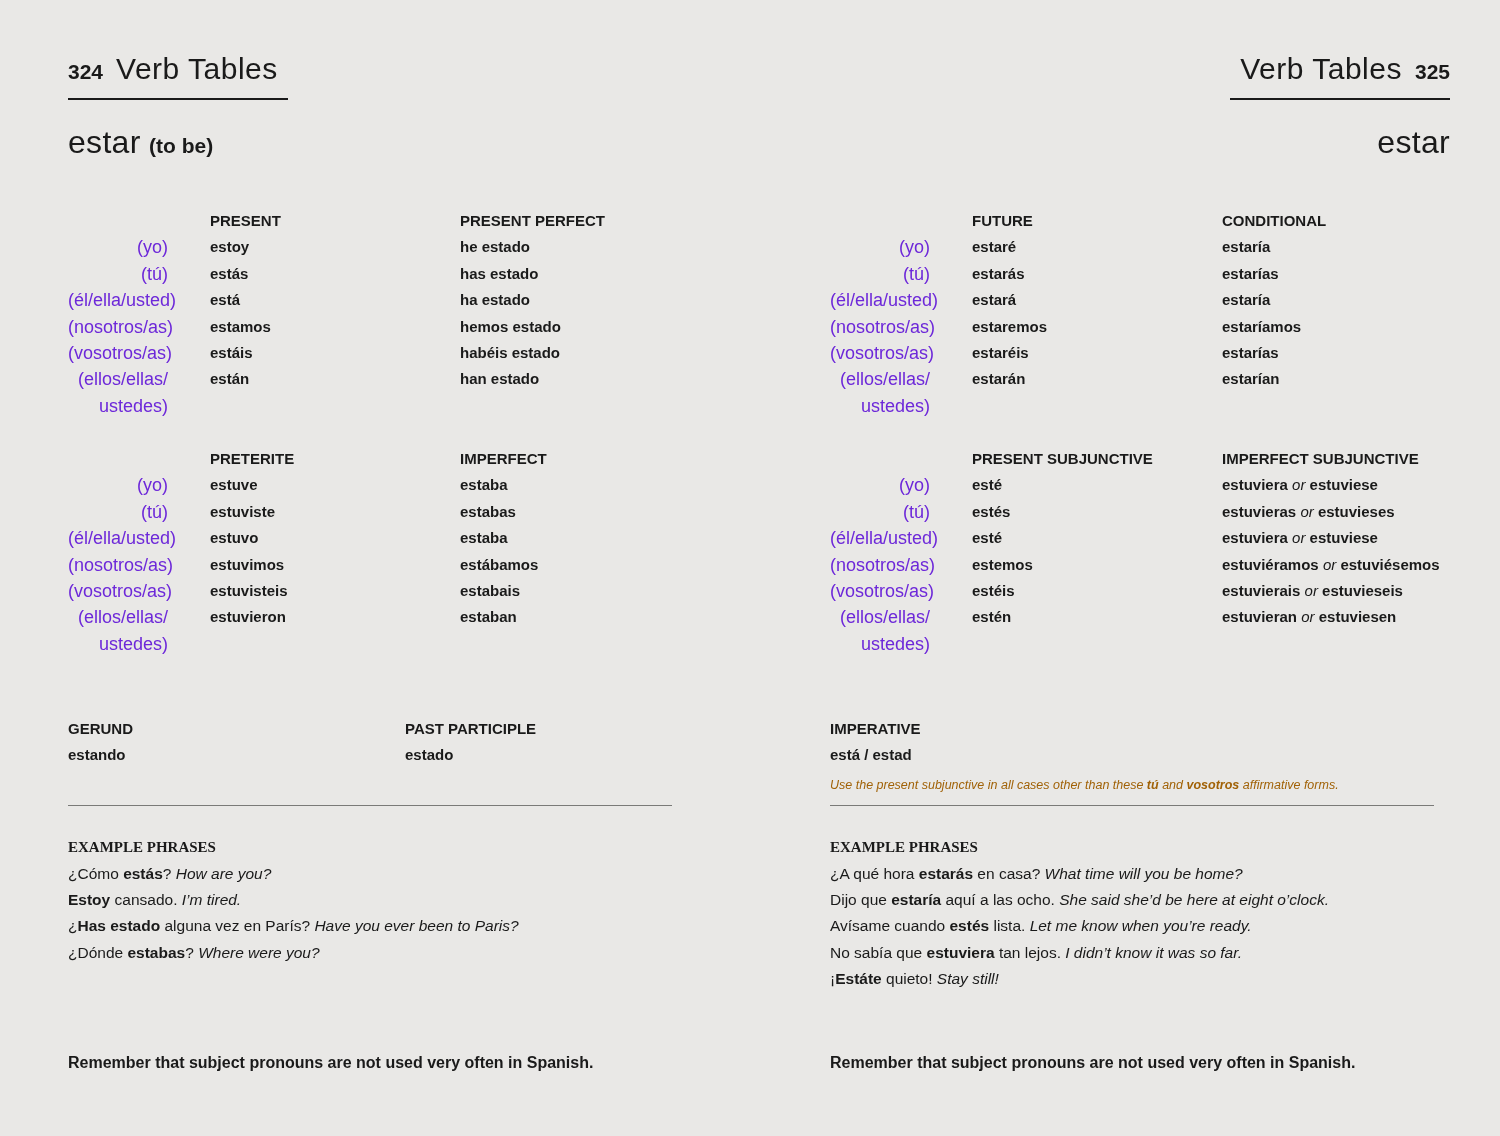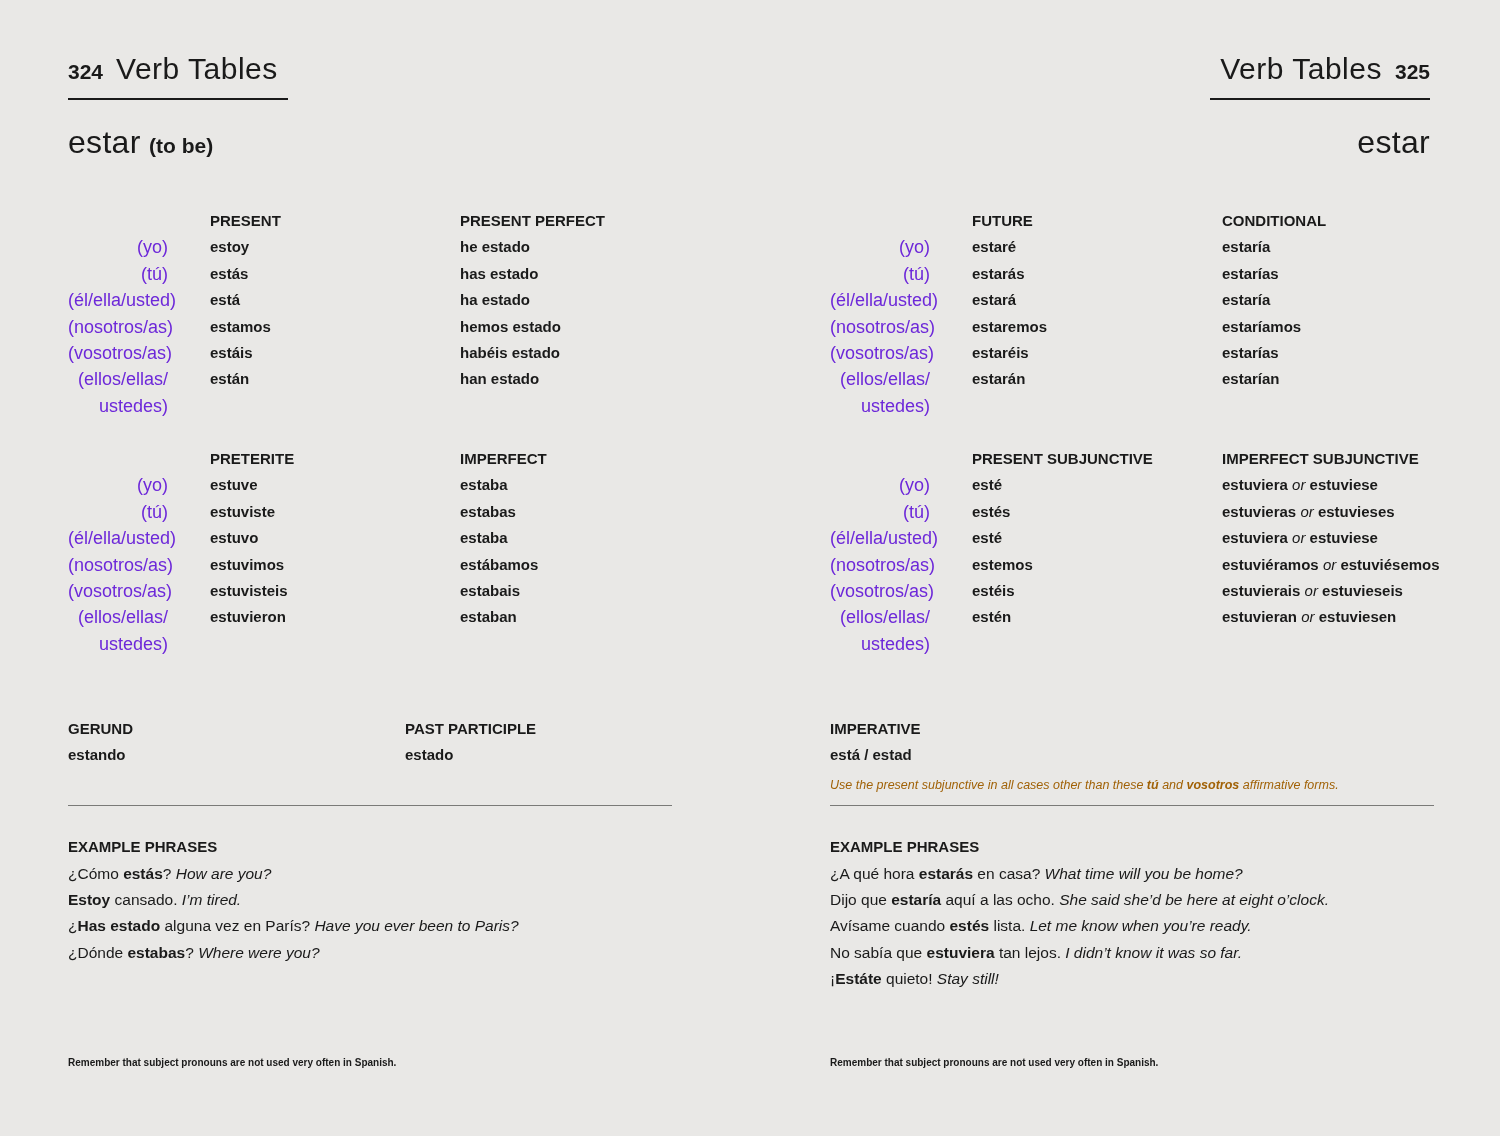--- a/index.html
+++ b/index.html
@@ -9,21 +9,21 @@
   }
   html,body{margin:0;padding:0;}
   body{
     width:1500px;height:1136px;
     background:var(--bg);
     color:var(--ink);
     font-family:"Liberation Sans", sans-serif;
     position:relative;
     overflow:hidden;
   }
-  .page{position:absolute;top:0;width:750px;height:1136px;}
+  .page{position:absolute;top:0;width:750px;height:1136px;padding-left:20px;}
   #left-page{left:0;}
   #right-page{left:750px;}
 
   
   .hdr{
     position:absolute;top:52px;
     display:inline-block;
     border-bottom:2px solid var(--ink);
     padding-bottom:7px;
     line-height:34px;
@@ -84,28 +84,28 @@
   }
   .impnote b{font-style:italic;}
 
   
   .divider{position:absolute;top:805px;height:1px;width:604px;background:var(--rule);}
   .dv-l{left:68px;}
   .dv-r{left:80px;}
 
   
   .examples{position:absolute;top:834px;font-size:15.5px;line-height:26.3px;white-space:nowrap;}
-  .exhdr{font-size:15px;margin-bottom:0.5px;}
+  .exhdr{font-size:15px;margin-bottom:0.5px;font-family:Liberation Serif, serif;}
   .exline i{font-style:italic;}
   .exline b{font-weight:700;}
 
   
   .footer{
     position:absolute;top:1054px;
-    font-size:10px;font-weight:700;line-height:18px;
+    font-size:16px;font-weight:700;line-height:18px;
     white-space:nowrap;
   }
 </style>
 </head>
 <body>
 
 <div class="page" id="left-page">
 
   <div class="hdr hdr-l"><span class="pgnum">324</span><span class="hdrtitle">Verb Tables</span></div>
 

